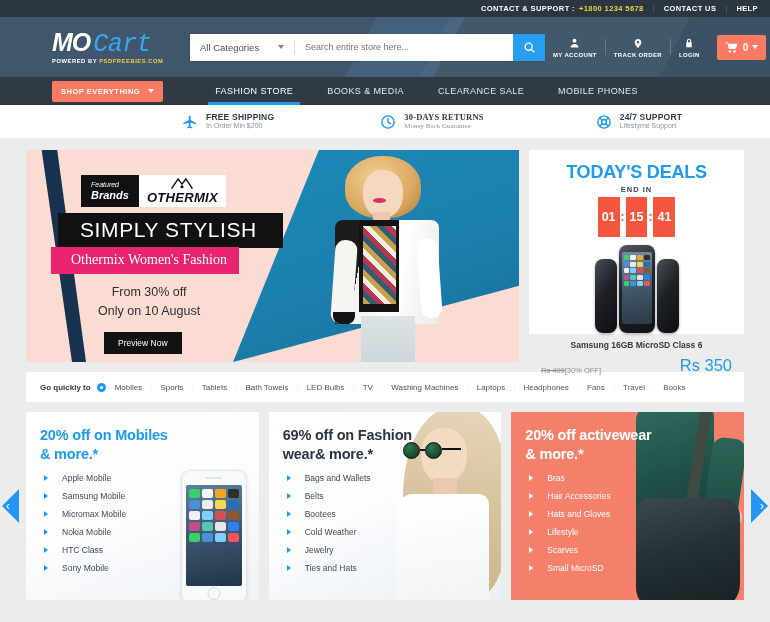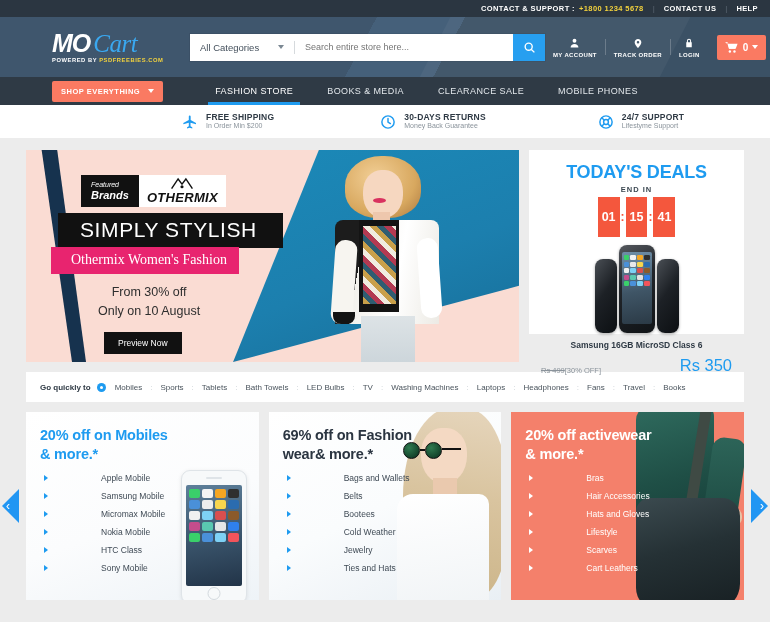--- a/index.html
+++ b/index.html
@@ -25,21 +25,21 @@
   }
   .header:after{
     content:"";position:absolute;top:-20px;left:430px;width:240px;height:120px;
     background:rgba(255,255,255,.045);transform:skewX(-27deg);
   }
   .hdr-inner{position:relative;height:100%;display:flex;align-items:center;padding:0 14px 0 52px;box-sizing:border-box;}
 
   .logo{width:126px;flex:0 0 126px;line-height:1;}
   .logo-row{display:flex;align-items:baseline;}
   .logo-mo{font-size:25px;font-weight:bold;color:#ffffff;letter-spacing:-1px;font-style:italic;}
-  .logo-cart{font-size:25px;color:#3aa8f0;font-style:italic;font-family:Liberation Serif, serif;margin-left:3px;letter-spacing:-.5px;}
+  .logo-cart{font-size:25px;color:#3aa8f0;font-style:italic;font-family:Liberation Mono, monospace;margin-left:3px;letter-spacing:-.5px;}
   .logo-sub{font-size:5.8px;color:#ffffff;letter-spacing:.55px;font-weight:bold;margin-top:2px;}
   .logo-sub b{color:#f3d23d;font-weight:bold;}
 
   .searchwrap{display:flex;height:27px;flex:0 0 355px;margin-left:12px;background:#ffffff;box-shadow:0 0 0 1px rgba(0,0,0,.06);}
   .cat-select{display:flex;align-items:center;width:104px;padding-left:10px;box-sizing:border-box;font-size:9.5px;color:#44505c;position:relative;cursor:pointer;}
   .cat-caret{width:0;height:0;border-left:3.5px solid transparent;border-right:3.5px solid transparent;border-top:4px solid #7b8893;margin-left:auto;margin-right:10px;}
   .cat-div{width:1px;height:13px;background:#d6dadd;align-self:center;}
   .search-input{flex:1;border:0;outline:0;font-size:9px;color:#9aa4ad;padding:0 10px;font-family:"Liberation Sans",sans-serif;background:transparent;}
   .search-btn{width:32px;background:#1e9bf0;display:flex;align-items:center;justify-content:center;cursor:pointer;}
 
@@ -139,21 +139,21 @@
   .row2{margin-top:10px;display:flex;gap:10px;position:relative;}
   .card{flex:1 1 0;height:188px;position:relative;overflow:hidden;padding:14px 0 0 14px;box-sizing:border-box;}
   .c1{background:linear-gradient(160deg,#ffffff 0%,#fbfcfd 55%,#eef3f7 100%);}
   .c2{background:linear-gradient(155deg,#ffffff 0%,#fafcfd 50%,#e9eff4 100%);}
   .c3{background:#f4806b;}
   .card h3{margin:0;font-size:14.5px;line-height:1.3;font-weight:bold;letter-spacing:-.2px;position:relative;z-index:3;}
   .c1 h3{color:#1e9bf0;}
   .c2 h3{color:#2b3541;}
   .c3 h3{color:#ffffff;}
   .clist{margin:10px 0 0 0;padding:0;list-style:none;position:relative;z-index:3;}
-  .clist li{display:flex;align-items:center;font-size:8.5px;line-height:1;margin-bottom:9.5px;gap:39px;}
+  .clist li{display:flex;align-items:center;font-size:8.5px;line-height:1;margin-bottom:9.5px;}
   .clist .bullet{width:0;height:0;border-top:3px solid transparent;border-bottom:3px solid transparent;border-left:4.5px solid #1e9bf0;margin-right:14px;margin-left:4px;}
   .c3 .clist .bullet{border-left-color:#ffffff;}
   .c1 .clist li,.c2 .clist li{color:#3f4a55;}
   .c3 .clist li{color:#ffffff;}
 
   
   .art-phone{position:absolute;right:12px;bottom:-4px;width:64px;height:132px;background:#f7f9fa;border:1.5px solid #dfe4e8;border-radius:9px;z-index:2;box-shadow:0 1px 4px rgba(0,0,0,.09);}
   .art-phone .scr{position:absolute;left:4px;right:4px;top:14px;bottom:17px;border-radius:2px;background:linear-gradient(170deg,#5d7f9a 0%,#39536a 55%,#223448 100%);overflow:hidden;}
   .art-phone .apps{display:grid;grid-template-columns:repeat(4,1fr);gap:2px;padding:4px 3px;}
   .art-phone .apps i{display:block;height:9px;border-radius:2px;}
@@ -288,21 +288,21 @@
       <span class="feat-ico">
         <svg width="16" height="16" viewBox="0 0 24 24" fill="#1e9bf0">
             <path d="M21 15.5v-2l-8-4.6V3.8a1.4 1.4 0 10-2.8 0v5.1L2 13.5v2l8.2-2.4v5.2L7.6 20v1.6l3.9-1 3.9 1V20l-2.6-1.7v-5.2z"></path>
           </svg>
       </span>
       <div>
         <div class="feat-t">FREE SHIPPING</div>
         <div class="feat-s">In Order Min $200</div>
       </div>
     </div>
-    <div class="feat" style="margin-left:106px;">
+    <div class="feat" style="margin-left:106px;font-family:Liberation Serif, serif;">
       <span class="feat-ico">
         <svg width="16" height="16" viewBox="0 0 24 24" fill="none" stroke="#1e9bf0" stroke-width="2.2">
             <circle cx="12" cy="12" r="9.2"></circle>
             <path d="M12 6.6V12l3.6 2.3" stroke-linecap="round"></path>
           </svg>
       </span>
       <div>
         <div class="feat-t">30-DAYS RETURNS</div>
         <div class="feat-s">Money Back  Guarantee</div>
       </div>
@@ -587,21 +587,21 @@
           <li>
               <span class="bullet"></span>
               <span>Lifestyle</span>
             </li>
           <li>
               <span class="bullet"></span>
               <span>Scarves</span>
             </li>
           <li>
               <span class="bullet"></span>
-              <span>Cart Leathers</span>
+              <span>Small MicroSD</span>
             </li>
         </ul>
       </div>
 
       <div class="arrow arr-r"></div>
       <span class="arr-gl gl-r">›</span>
 
     </div>
   </div>
 </div>

